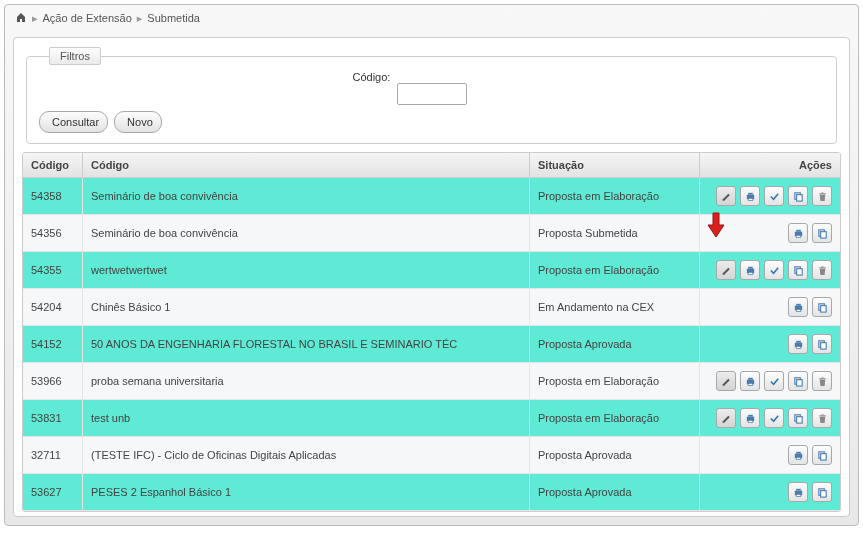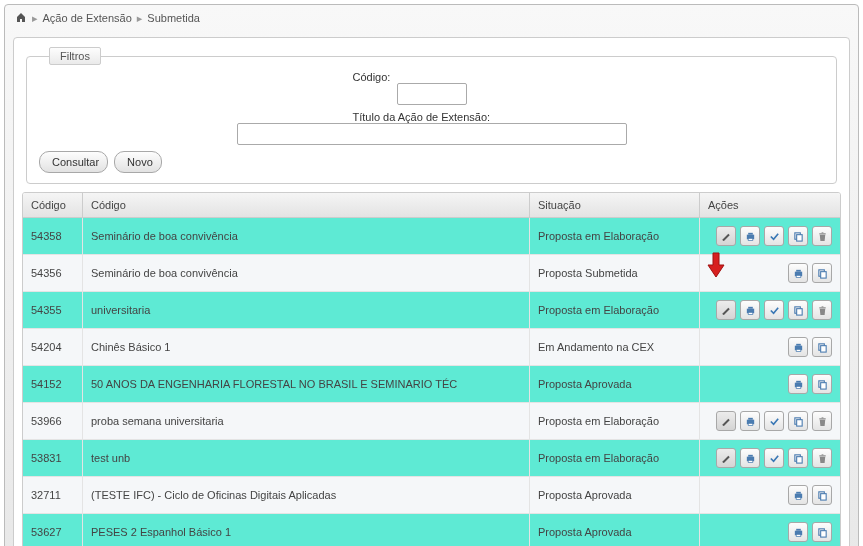--- a/index.html
+++ b/index.html
@@ -84,24 +84,24 @@
     border: 1px solid #ccc;
     border-radius: 3px;
     overflow: hidden;
   }
   table.grid th {
     background: linear-gradient(to bottom,#f5f5f5,#e3e3e3);
     border-bottom: 1px solid #ccc;
     border-right: 1px solid #ccc;
     padding: 6px 8px;
     text-align: left;
-    font-weight: normal;
+    font-weight: bold;
     color:#444;
   }
-  table.grid th:last-child { border-right:none; text-align:left; }
+  table.grid th:last-child { border-right:none; text-align:right; }
   table.grid td {
     border-bottom: 1px solid #e4e4e4;
     border-right: 1px solid #e4e4e4;
     padding: 8px 8px;
     background:#5eead4;
     color:#444;
   }
   table.grid tr:nth-child(even) td { background:#f5f7f9; }
   table.grid td:last-child { border-right:none; text-align:right; white-space:nowrap; position:relative; }
   .col-codigo { width:60px; }
@@ -195,24 +195,20 @@
   </div>
 
   <div class="body-panel">
 
     <div class="filters-wrap">
       <div class="filters-legend">Filtros</div>
       <div class="form-row">
         <label>Código:</label>
         <input class="codigo-input" type="text" value="" style="">
       </div>
-      <div class="form-row">
-        <label>Título da Ação de Extensão:</label>
-        <input class="titulo-input" type="text" value="" style="">
-      </div>
       <div class="btn-row">
         <button class="btn">
           <span><svg viewBox="0 0 12 12">
                 <use href="#svg-search"></use>
               </svg></span>
           <span>Consultar</span>
         </button>
         <button class="btn">
           <span><svg viewBox="0 0 12 12">
                 <use href="#svg-plus"></use>
@@ -278,21 +274,21 @@
                 </span>
                 <span class="icon-btn">
                   <svg viewBox="0 0 12 12">
                     <use href="#svg-copy"></use>
                   </svg>
                 </span>
               </span></td>
           </tr>
           <tr>
             <td>54355</td>
-            <td>universitaria</td>
+            <td>wertwetwertwet</td>
             <td>Proposta em Elaboração</td>
             <td class="acoes-cell"><span class="acoes-inner">
                 <span class="icon-btn dark">
                   <svg viewBox="0 0 12 12">
                     <use href="#svg-pencil"></use>
                   </svg>
                 </span>
                 <span class="icon-btn">
                   <svg viewBox="0 0 12 12">
                     <use href="#svg-print"></use>

